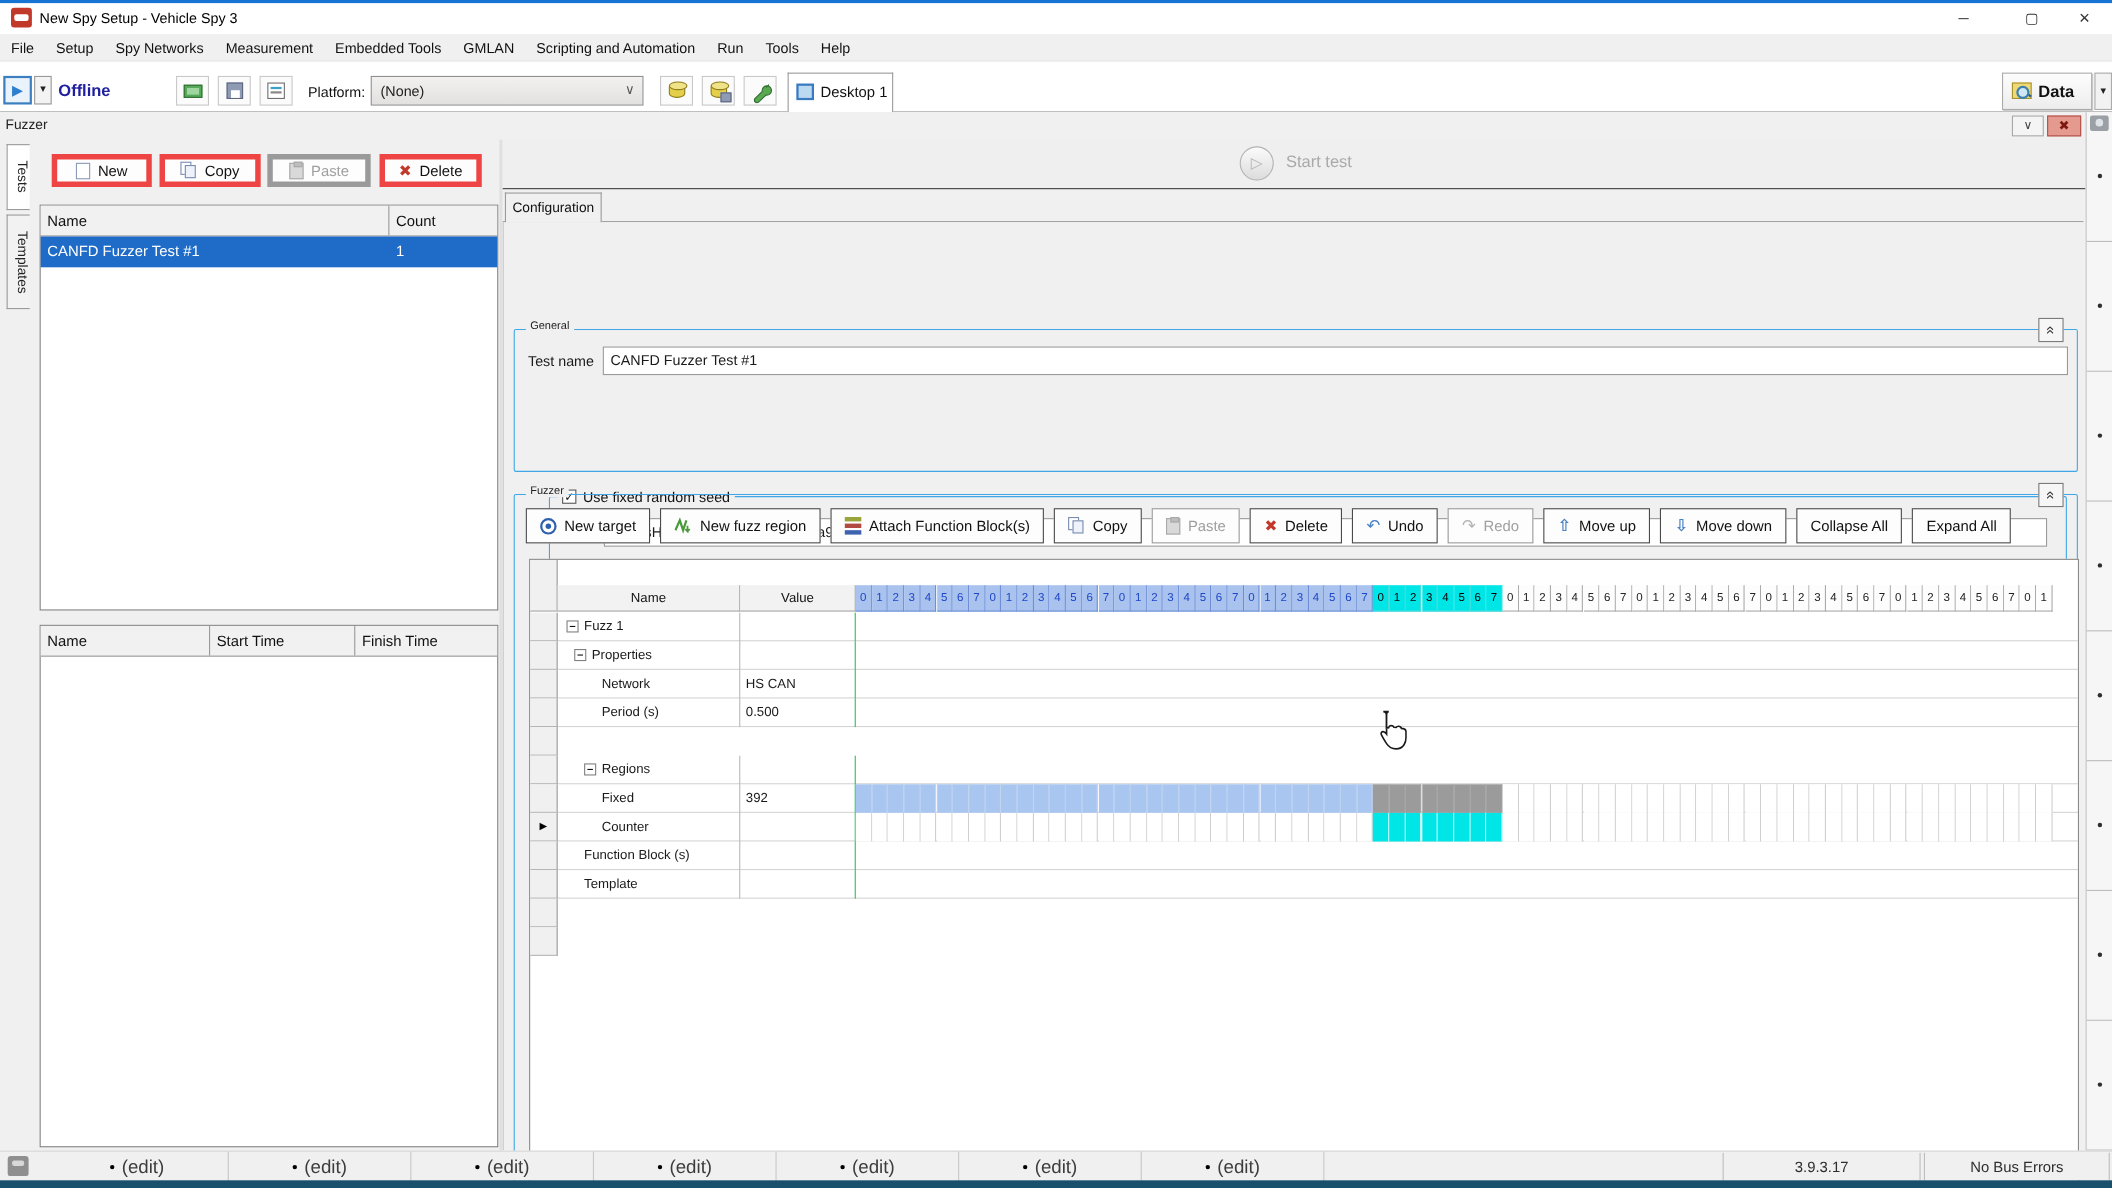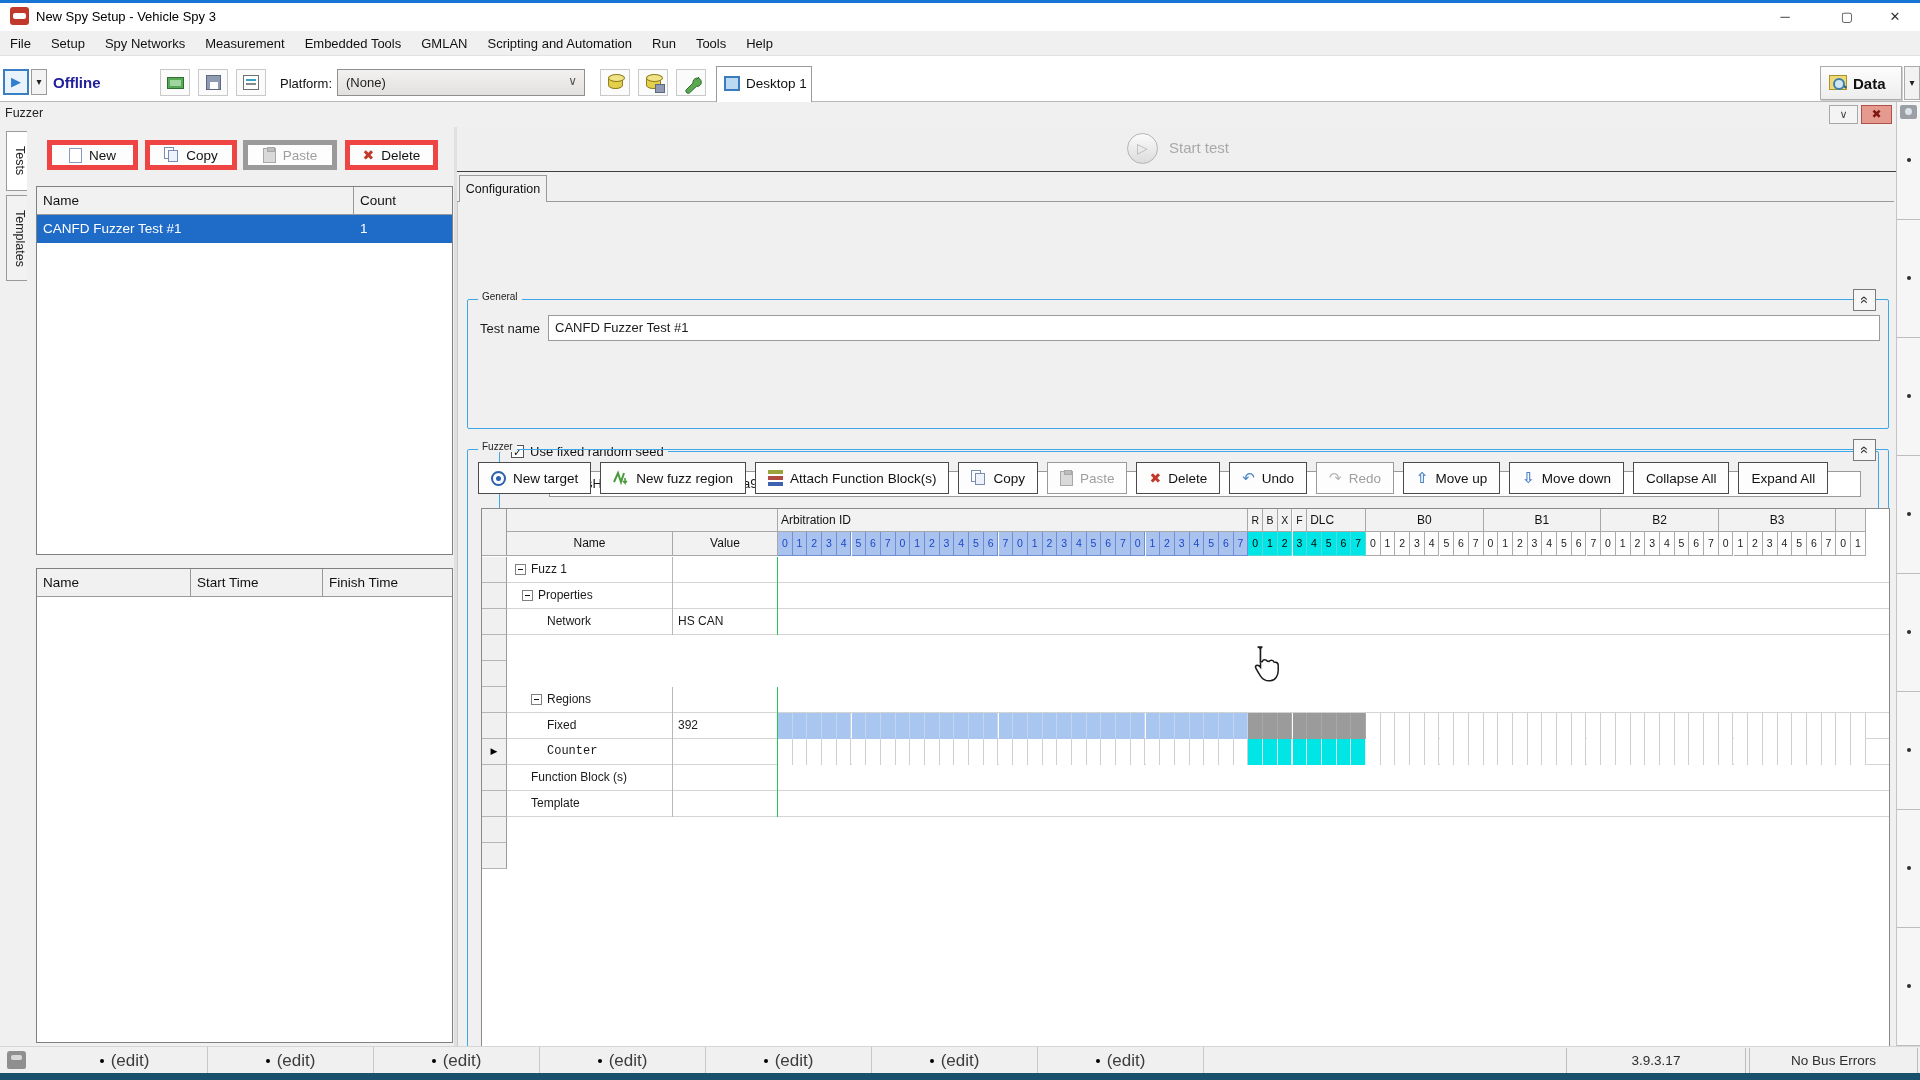--- a/index.html
+++ b/index.html
@@ -375,34 +375,20 @@
             <div class="fz-btn">
               <span>Collapse All</span>
             </div>
             <div class="fz-btn">
               <span>Expand All</span>
             </div>
           </div>
 
         <div id="grid">
           <div id="gutter-head"></div>
-          <div id="grid-h1">
-              <div class="hcell" style="left: 25px; width: 271px;"></div>
-              <div class="hcell left" style="left: 296px; width: 470.4px; font-size: 12px;">Arbitration ID</div>
-              <div class="hcell center" style="left: 766.4px; width: 14.7px; font-size: 10.5px;">R</div>
-              <div class="hcell center" style="left: 781.1px; width: 14.7px; font-size: 10.5px;">B</div>
-              <div class="hcell center" style="left: 795.8px; width: 14.7px; font-size: 10.5px;">X</div>
-              <div class="hcell center" style="left: 810.5px; width: 14.7px; font-size: 10.5px;">F</div>
-              <div class="hcell left" style="left: 825.2px; width: 58.8px; font-size: 12px;">DLC</div>
-              <div class="hcell center" style="left: 884px; width: 117.6px; font-size: 12px;">B0</div>
-              <div class="hcell center" style="left: 1001.6px; width: 117.6px; font-size: 12px;">B1</div>
-              <div class="hcell center" style="left: 1119.2px; width: 117.6px; font-size: 12px;">B2</div>
-              <div class="hcell center" style="left: 1236.8px; width: 117.6px; font-size: 12px;">B3</div>
-              <div class="hcell center" style="left: 1354.4px; width: 29.4px; font-size: 12px;"></div>
-            </div>
           <div id="grid-h2">
               <div class="hcell center" style="left: 25px; width: 166px;">Name</div>
               <div class="hcell center" style="left: 191px; width: 105px;">Value</div>
               <div class="bitcell bit-arb" style="left: 296px; width: 14.7px;">0</div>
               <div class="bitcell bit-arb" style="left: 310.7px; width: 14.7px;">1</div>
               <div class="bitcell bit-arb" style="left: 325.4px; width: 14.7px;">2</div>
               <div class="bitcell bit-arb" style="left: 340.1px; width: 14.7px;">3</div>
               <div class="bitcell bit-arb" style="left: 354.8px; width: 14.7px;">4</div>
               <div class="bitcell bit-arb" style="left: 369.5px; width: 14.7px;">5</div>
               <div class="bitcell bit-arb" style="left: 384.2px; width: 14.7px;">6</div>
@@ -479,20 +465,24 @@
                 <div class="g-name" style="padding-left: 8px;"><span class="expander"></span><span>Fuzz 1</span></div>
                 <div class="g-value"></div>
               </div>
               <div class="g-row" style="top: 26px;">
                 <div class="g-name" style="padding-left: 15px;"><span class="expander"></span><span>Properties</span></div>
                 <div class="g-value"></div>
               </div>
               <div class="g-row" style="top: 52px;">
                 <div class="g-name" style="padding-left: 40px;"><span>Network</span></div>
                 <div class="g-value">HS CAN</div>
+              </div>
+              <div class="g-row" style="top: 78px;">
+                <div class="g-name" style="padding-left: 40px;"><span>Period (s)</span></div>
+                <div class="g-value">0.500</div>
               </div>
               <div class="g-row" style="top: 130px;">
                 <div class="g-name" style="padding-left: 24px;"><span class="expander"></span><span>Regions</span></div>
                 <div class="g-value"></div>
               </div>
               <div class="g-row" style="top: 156px;">
                 <div class="g-name" style="padding-left: 40px;"><span>Fixed</span></div>
                 <div class="g-value">392</div>
                 <div class="g-bits">
                   <div class="dcell d-blue" style="left: 0px; width: 14.7px;"></div>
@@ -564,21 +554,21 @@
                   <div class="dcell d-white" style="left: 970.2px; width: 14.7px;"></div>
                   <div class="dcell d-white" style="left: 984.9px; width: 14.7px;"></div>
                   <div class="dcell d-white" style="left: 999.6px; width: 14.7px;"></div>
                   <div class="dcell d-white" style="left: 1014.3px; width: 14.7px;"></div>
                   <div class="dcell d-white" style="left: 1029px; width: 14.7px;"></div>
                   <div class="dcell d-white" style="left: 1043.7px; width: 14.7px;"></div>
                   <div class="dcell d-white" style="left: 1058.4px; width: 14.7px;"></div>
                   <div class="dcell d-white" style="left: 1073.1px; width: 14.7px;"></div>
                 </div>
               </div>
-              <div class="g-row" style="top: 182px; font-family: Liberation Mono, monospace;">
+              <div class="g-row" style="top: 182px;">
                 <div class="g-name" style="padding-left: 40px;"><span>Counter</span></div>
                 <div class="g-value"></div>
                 <div class="g-bits">
                   <div class="dcell d-white" style="left: 0px; width: 14.7px;"></div>
                   <div class="dcell d-white" style="left: 14.7px; width: 14.7px;"></div>
                   <div class="dcell d-white" style="left: 29.4px; width: 14.7px;"></div>
                   <div class="dcell d-white" style="left: 44.1px; width: 14.7px;"></div>
                   <div class="dcell d-white" style="left: 58.8px; width: 14.7px;"></div>
                   <div class="dcell d-white" style="left: 73.5px; width: 14.7px;"></div>
                   <div class="dcell d-white" style="left: 88.2px; width: 14.7px;"></div>

